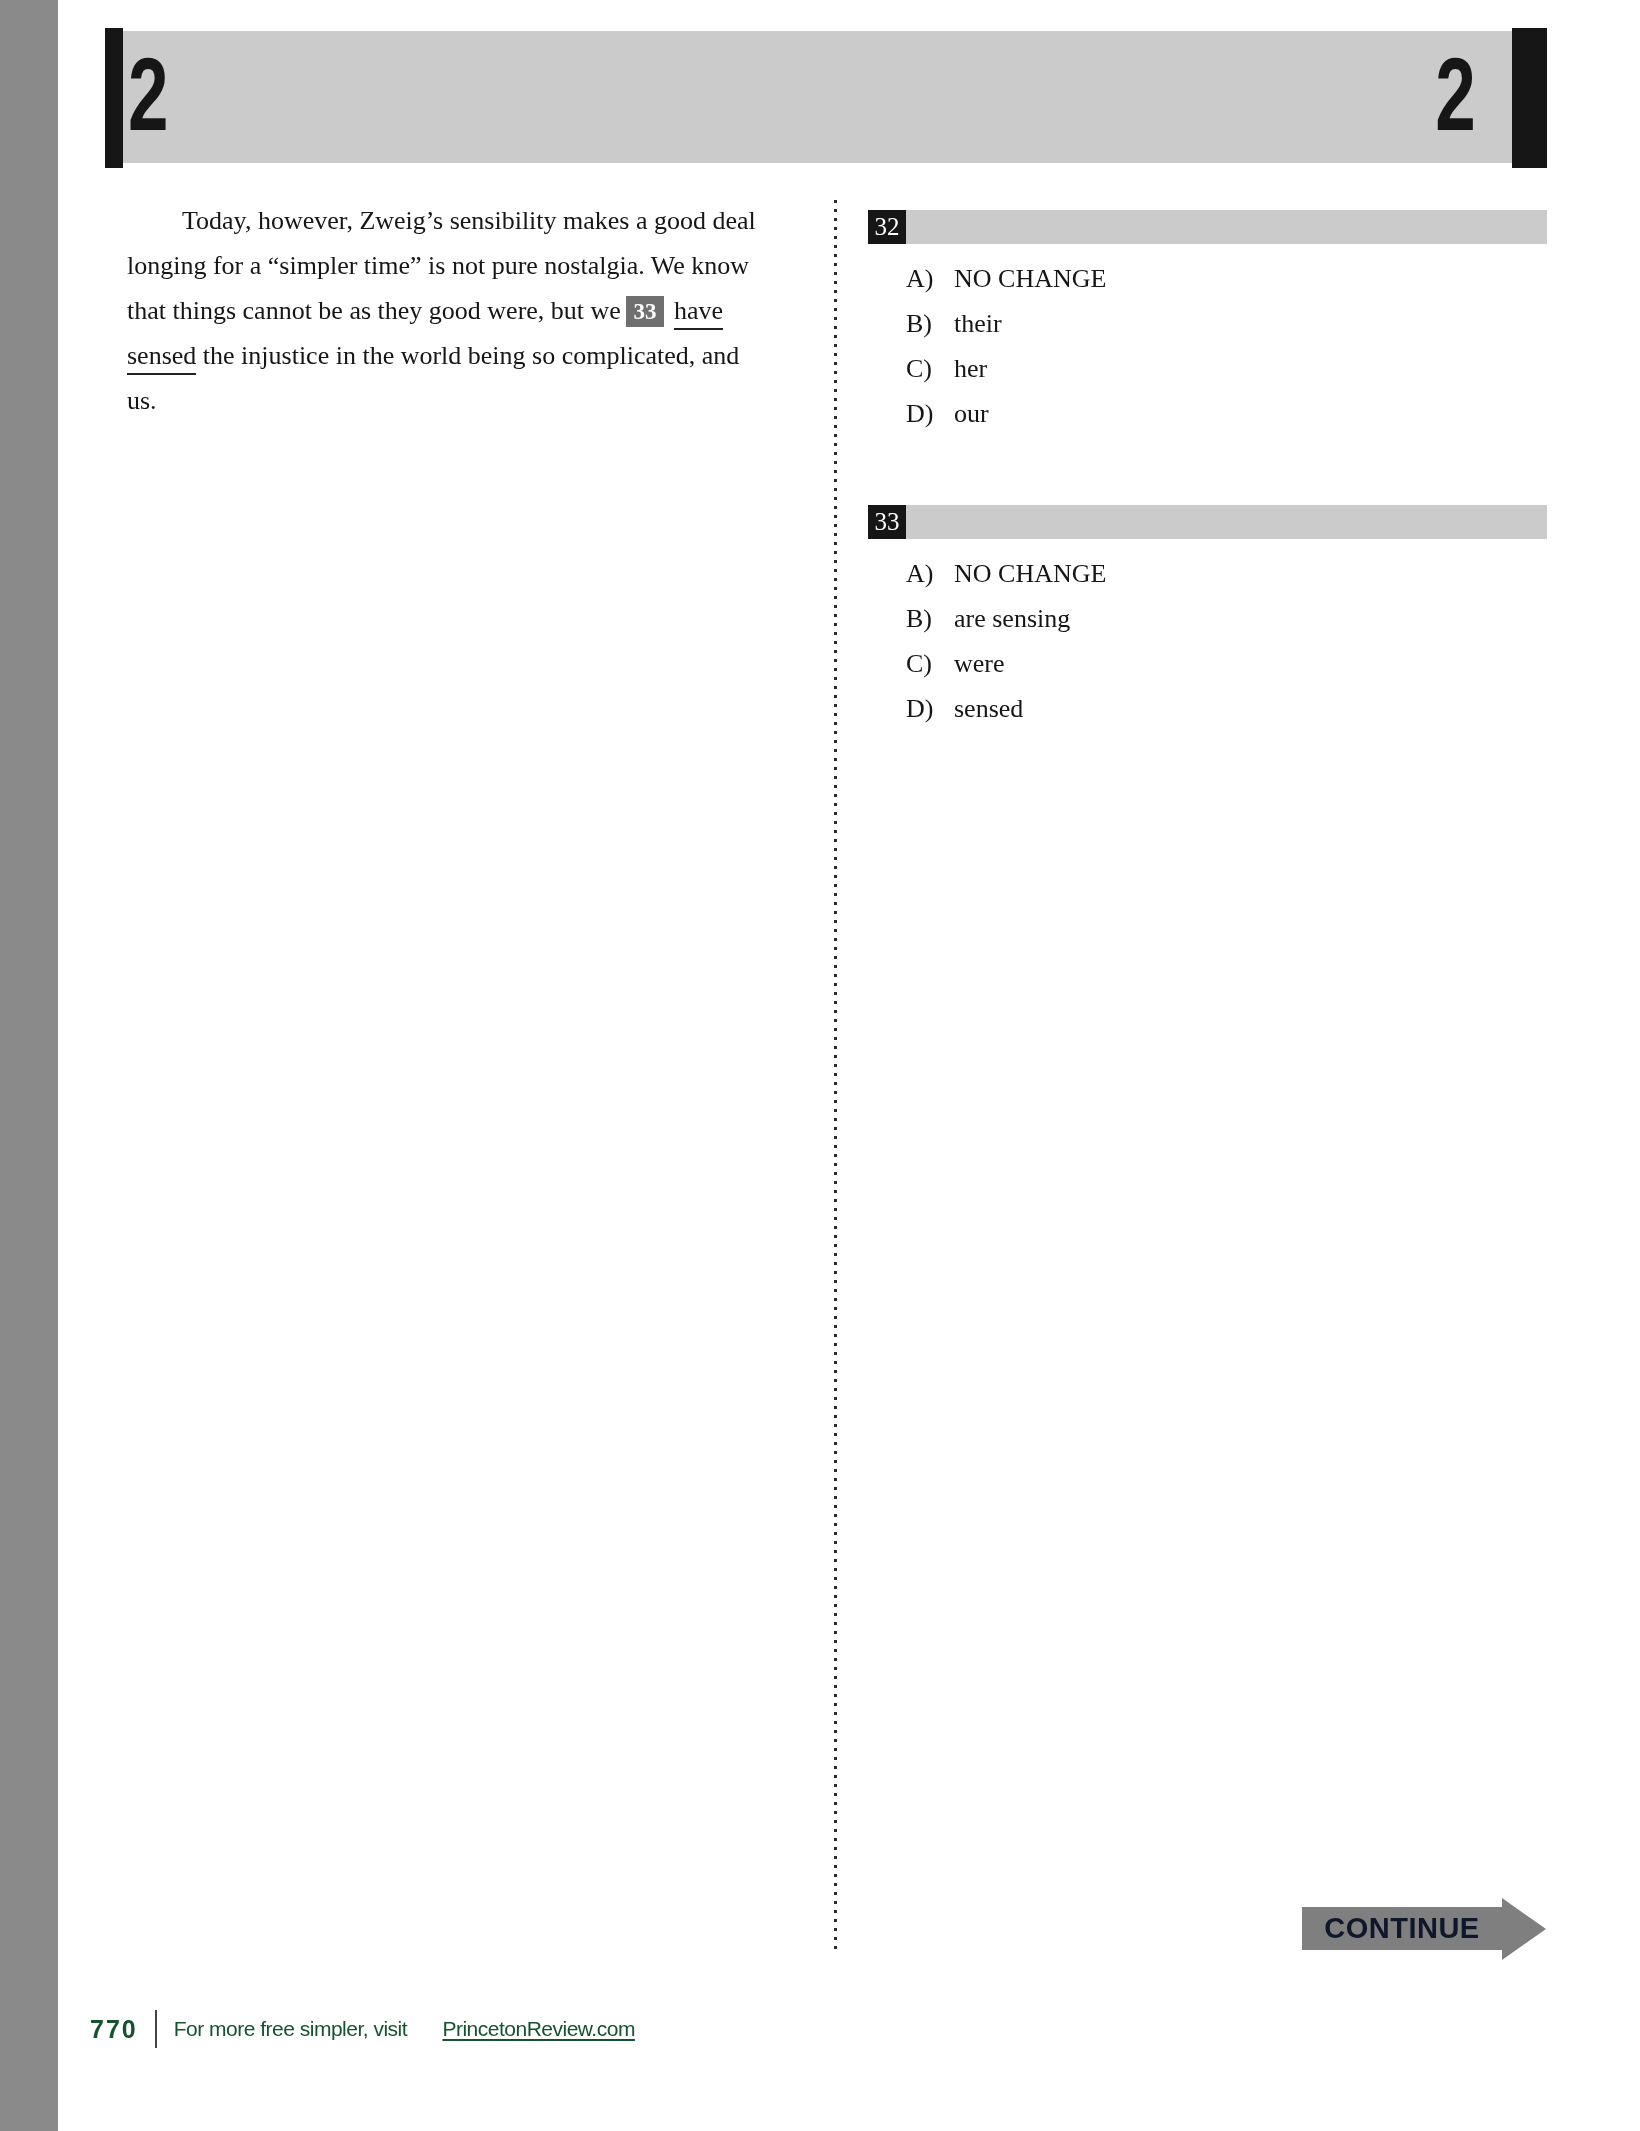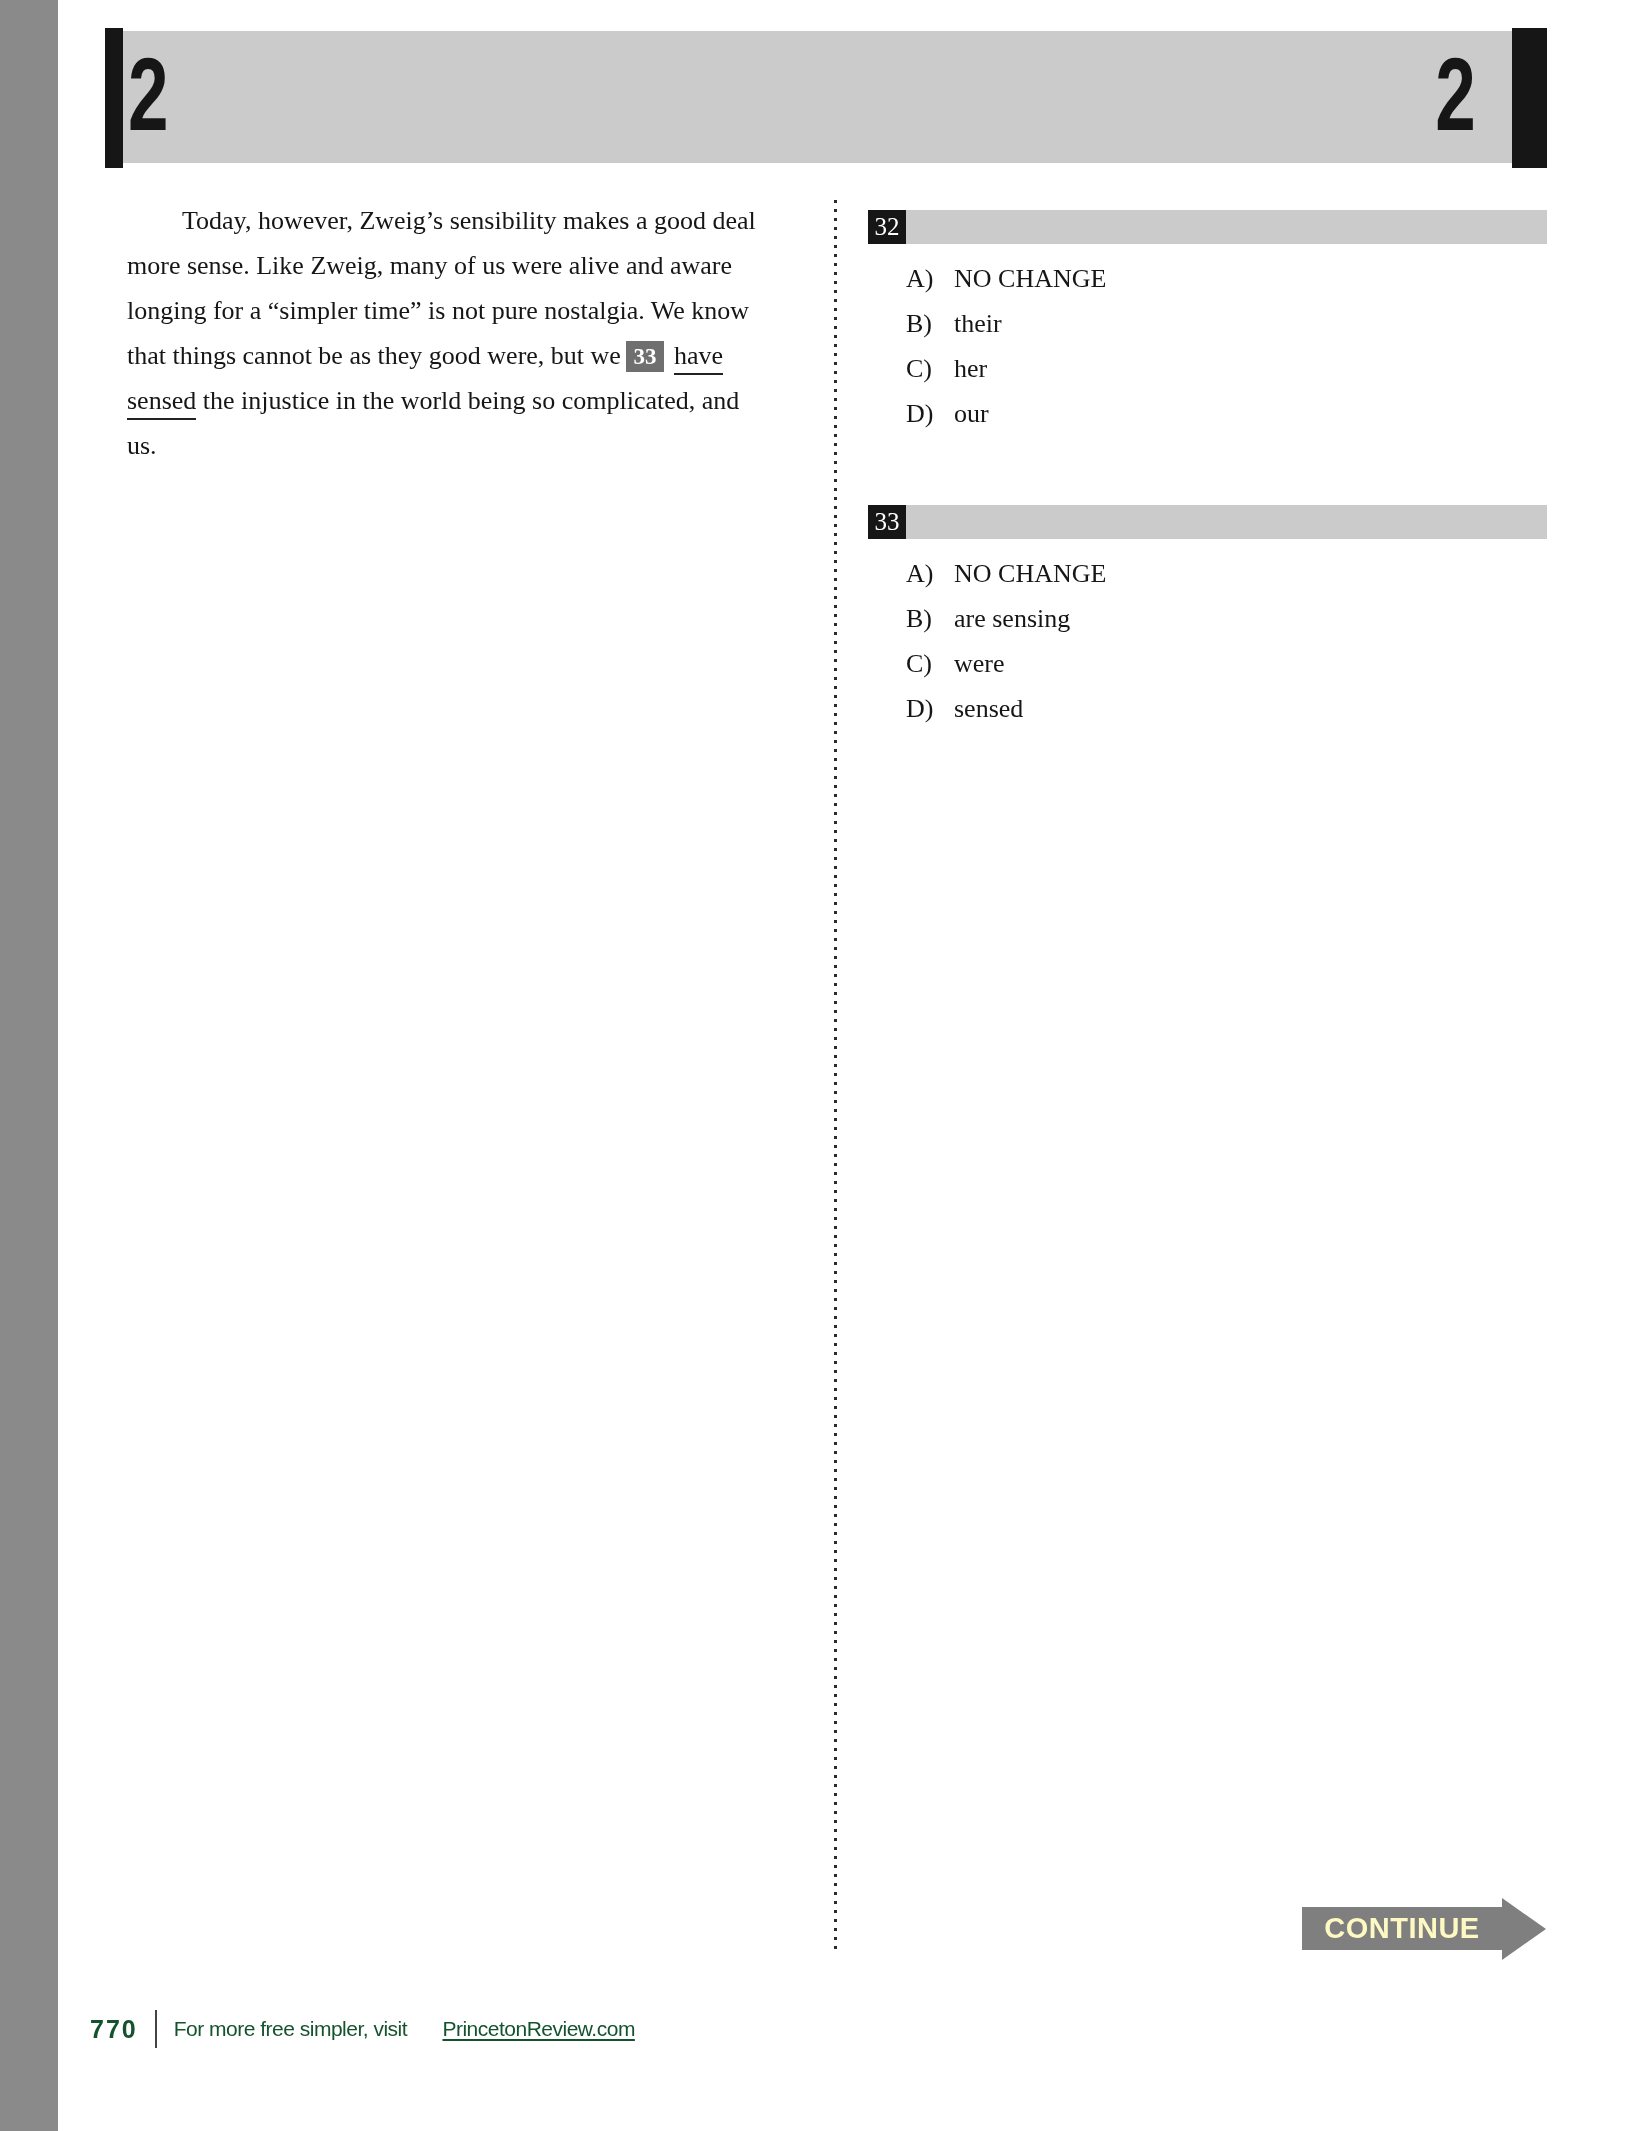--- a/index.html
+++ b/index.html
@@ -30,21 +30,21 @@
   .questions-column{position:absolute;left:868px;top:210px;width:679px;}
   .question + .question{margin-top:69px;}
   .q-band{height:34px;background:var(--band,#cbcbcb);}
   .q-num{display:inline-block;width:38px;height:34px;background:var(--ink,#161616);color:#fff;
          font-size:25px;line-height:34px;text-align:center;}
   .options{margin-top:12px;padding-left:38px;}
   .opt{display:flex;line-height:45px;font-size:26px;}
   .opt .letter{width:48px;flex:0 0 48px;}
   
   .continue{position:absolute;left:1302px;top:1907px;cursor:pointer;}
-  .continue-body{width:200px;height:43px;background:var(--continue,#7f7f7f);color:#fef9c3;
+  .continue-body{width:200px;height:43px;background:var(--continue,#7f7f7f);color:#0f172a;
                  font-family:"Liberation Sans", sans-serif;font-weight:bold;font-size:29px;
                  line-height:43px;text-align:center;letter-spacing:.5px;}
   .continue-head{position:absolute;left:200px;top:-9.5px;width:0;height:0;
                  border-top:31px solid transparent;border-bottom:31px solid transparent;
                  border-left:44px solid var(--continue,#7f7f7f);}
   
   .footer{position:absolute;left:90px;top:2010px;display:flex;align-items:center;
           font-family:"Liberation Sans", sans-serif;color:#14532d;}
   .footer .pageno{font-weight:bold;font-size:25px;letter-spacing:2px;}
   .footer .sep{width:2px;height:38px;background:#444;margin:0 17px;}
@@ -59,21 +59,20 @@
   <div class="left-strip"></div>
 
   <div class="header-band"></div>
   <div class="bar-left"></div>
   <div class="bar-right"></div>
   <div class="digit digit-left">2</div>
   <div class="digit digit-right">2</div>
 
   <div class="passage">
       <div class="p-line first"><span>Today, however, Zweig’s sensibility makes a good deal</span></div>
-      <div class="p-line"><span>more sense. Like Zweig, many of us were alive and aware</span></div>
       <div class="p-line"><span>longing for a “simpler time” is not pure nostalgia. We know</span></div>
       <div class="p-line"><span>that things cannot be as they good were, but we</span><span class="q-marker">33</span><span class="underlined">have</span></div>
       <div class="p-line"><span class="underlined">sensed</span><span> the injustice in the world being so complicated, and</span></div>
       <div class="p-line"><span>us.</span></div>
     </div>
 
   <div class="divider"></div>
 
   <div class="questions-column">
       <div class="question">

